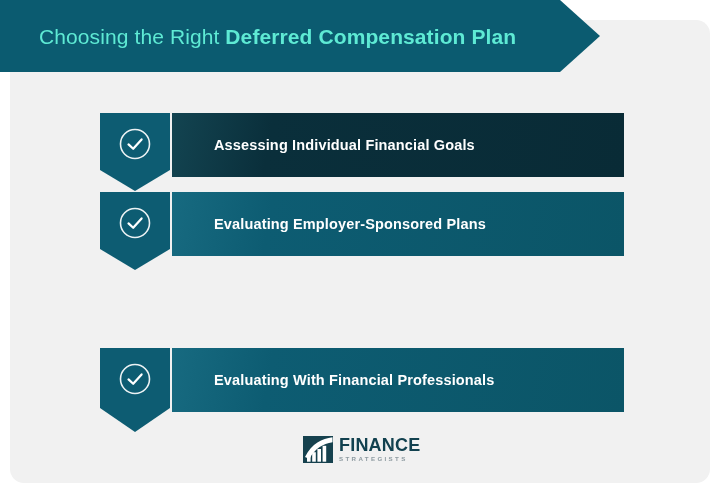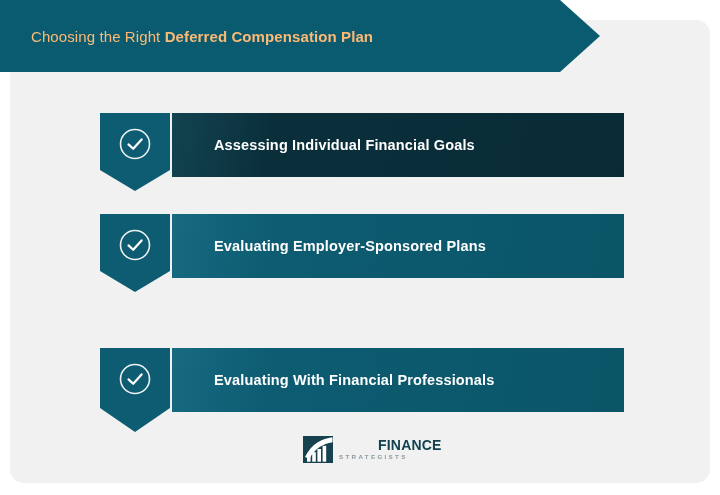--- a/index.html
+++ b/index.html
@@ -39,25 +39,25 @@
     top: 0;
     width: 600px;
     height: 72px;
     background: #0b5b70;
     -webkit-clip-path: polygon(0 0, 560px 0, 600px 36px, 560px 72px, 0 72px);
     clip-path: polygon(0 0, 560px 0, 600px 36px, 560px 72px, 0 72px);
     display: flex;
     align-items: center;
   }
   .header-title {
-    color: #fdba74;
-    font-size: 15px;
+    color: #5eead4;
+    font-size: 21px;
     font-weight: 400;
     letter-spacing: 0.1px;
-    padding-left: 31px;
+    padding-left: 39px;
     white-space: nowrap;
     line-height: 1;
   }
   .header-title .bold {
     font-weight: 700;
   }
 
   
   .rows {
     position: absolute;
@@ -67,21 +67,21 @@
     height: 495px;
   }
 
   .row {
     position: absolute;
     left: 100px;
     width: 524px;
     height: 64px;
   }
   .row-0 { top: 113px; }
-  .row-1 { top: 192px; margin-top: 22px; }
+  .row-1 { top: 192px; }
   .row-2 { top: 270px; }
   .row-3 { top: 348px; }
 
   
   .icon-block {
     position: absolute;
     left: 0;
     top: 0;
     width: 70px;
     height: 78px;
@@ -149,26 +149,25 @@
     flex: 0 0 auto;
   }
   .logo-mark svg { display: block; }
   .logo-text {
     margin-left: 5px;
     display: flex;
     flex-direction: column;
     justify-content: center;
   }
   .logo-primary {
-    font-size: 14px;
+    font-size: 18px;
     font-weight: 700;
     color: #12414f;
     letter-spacing: 0.2px;
     line-height: 1;
-    margin-left: 39px;
   }
   .logo-secondary {
     font-size: 6.2px;
     font-weight: 700;
     color: #8d9aa0;
     letter-spacing: 2.35px;
     line-height: 1;
     margin-top: 2.5px;
   }
 </style>

